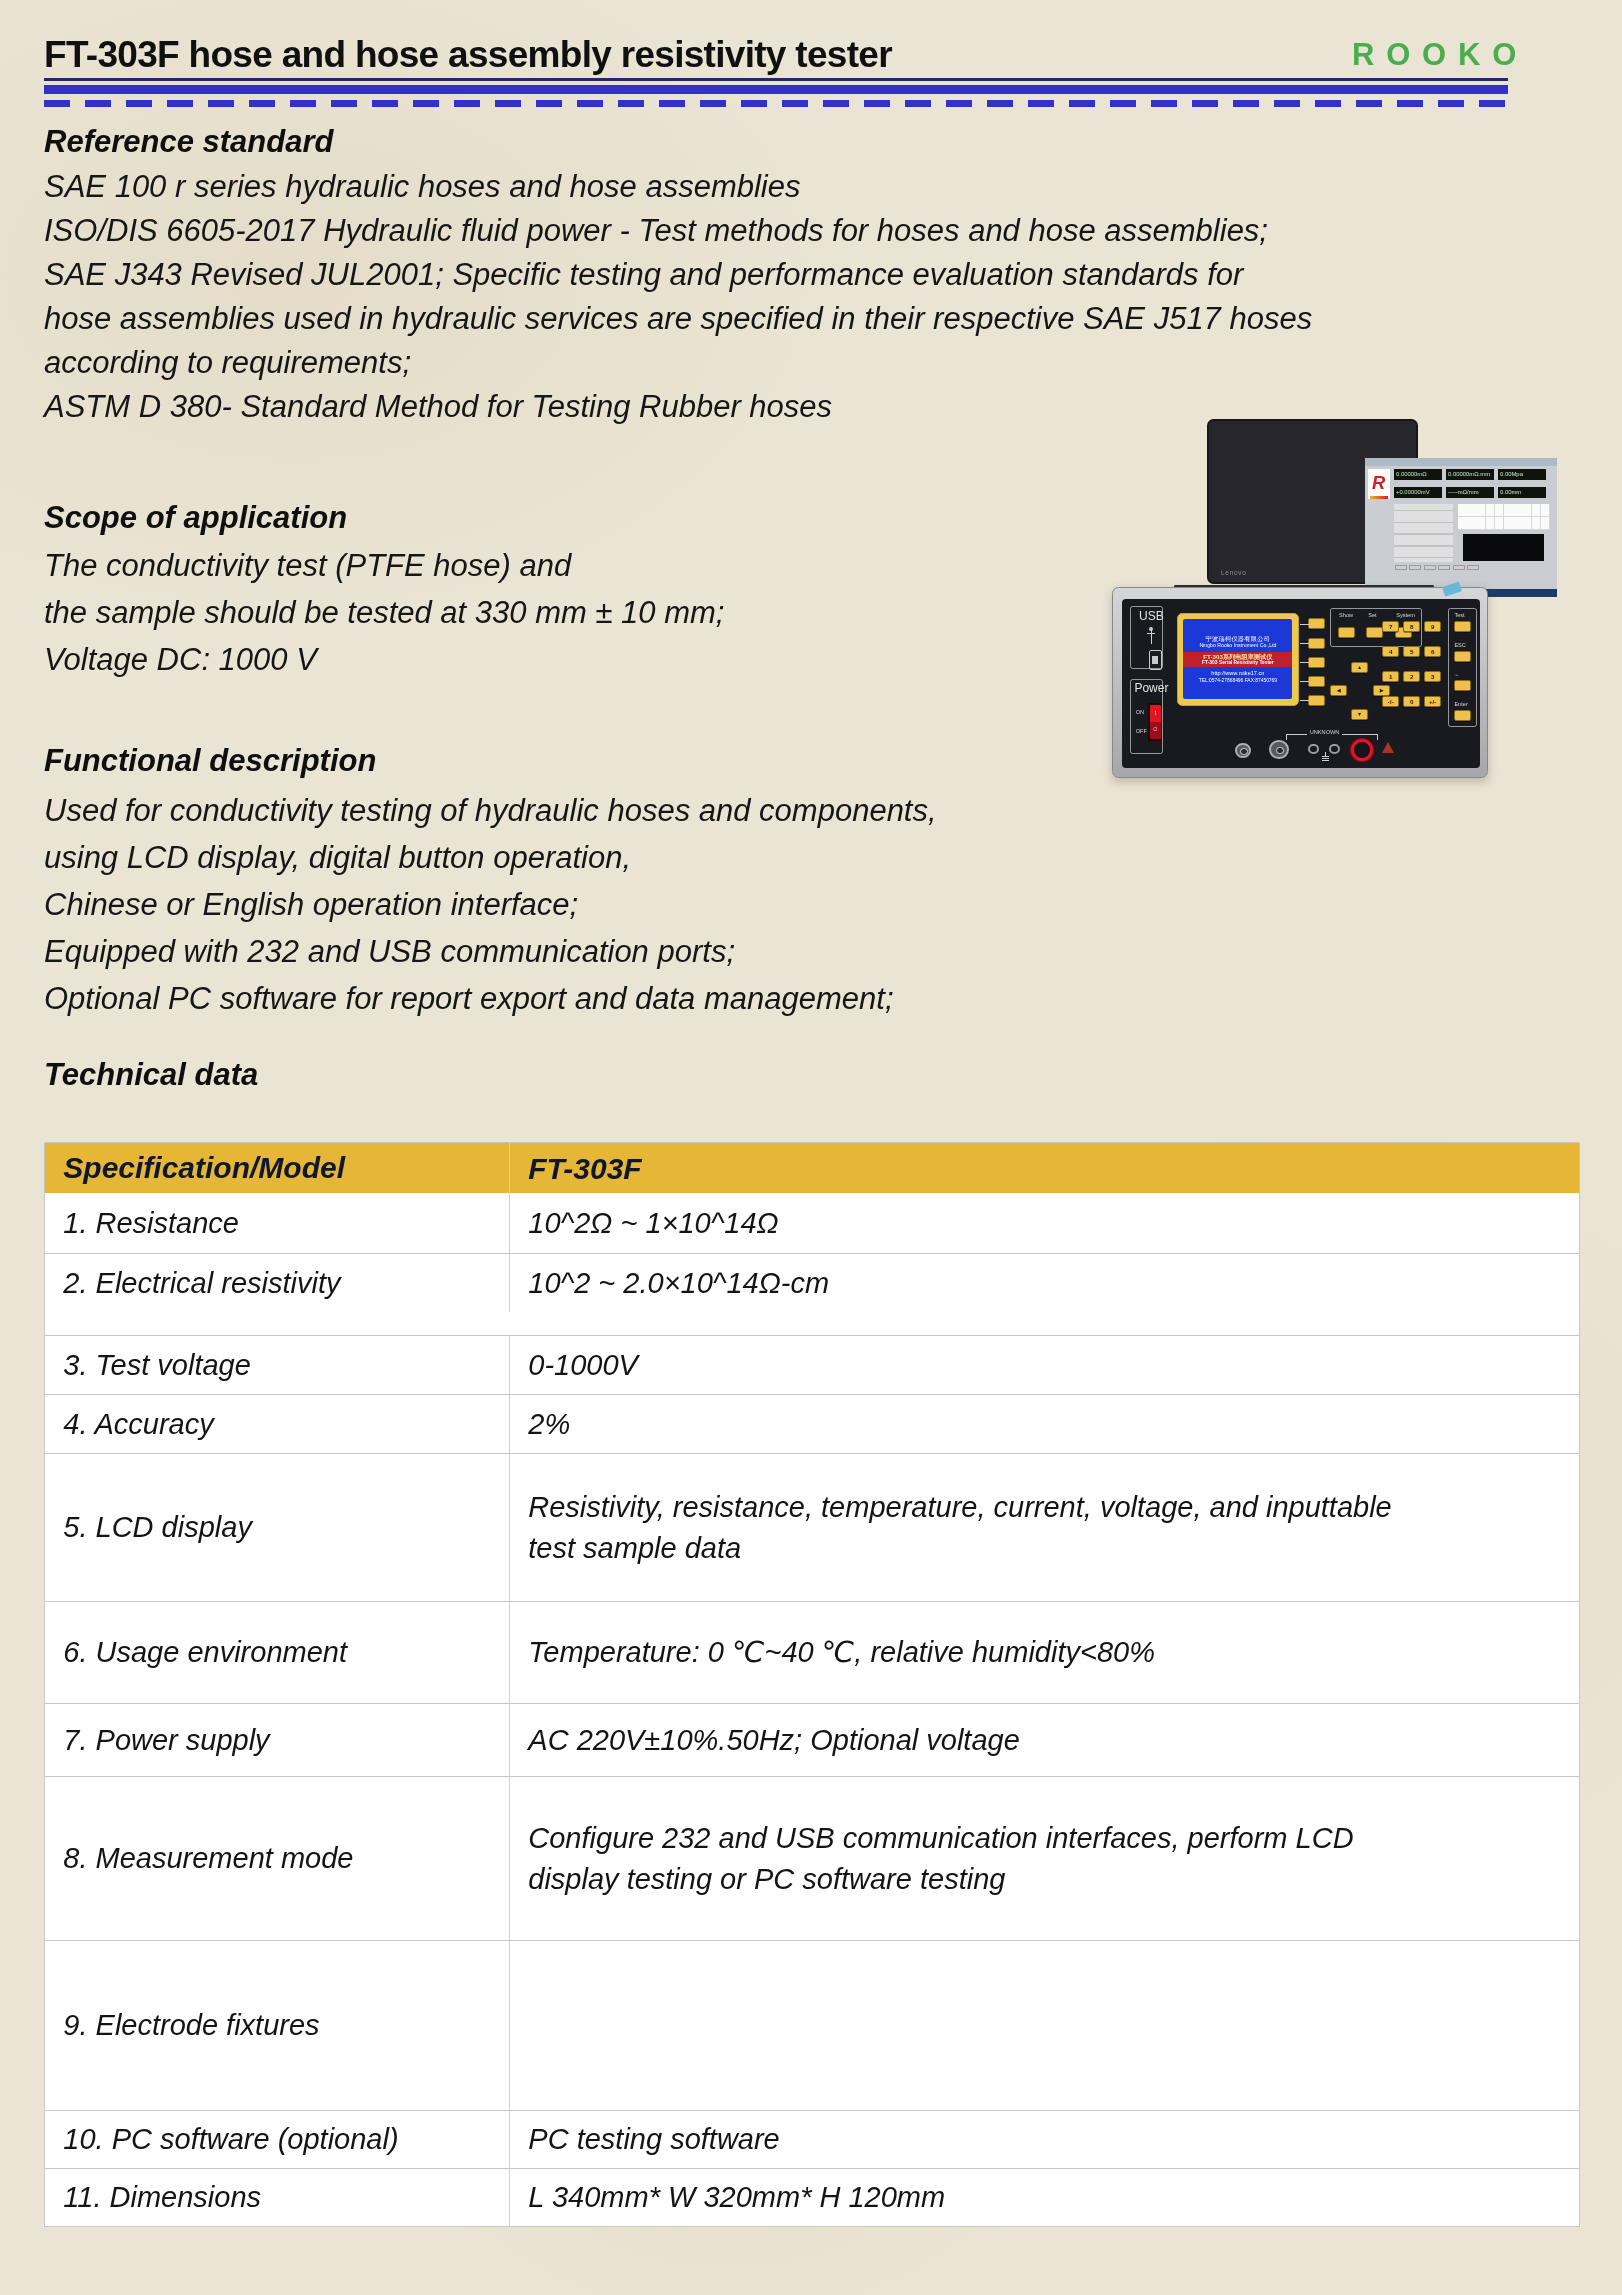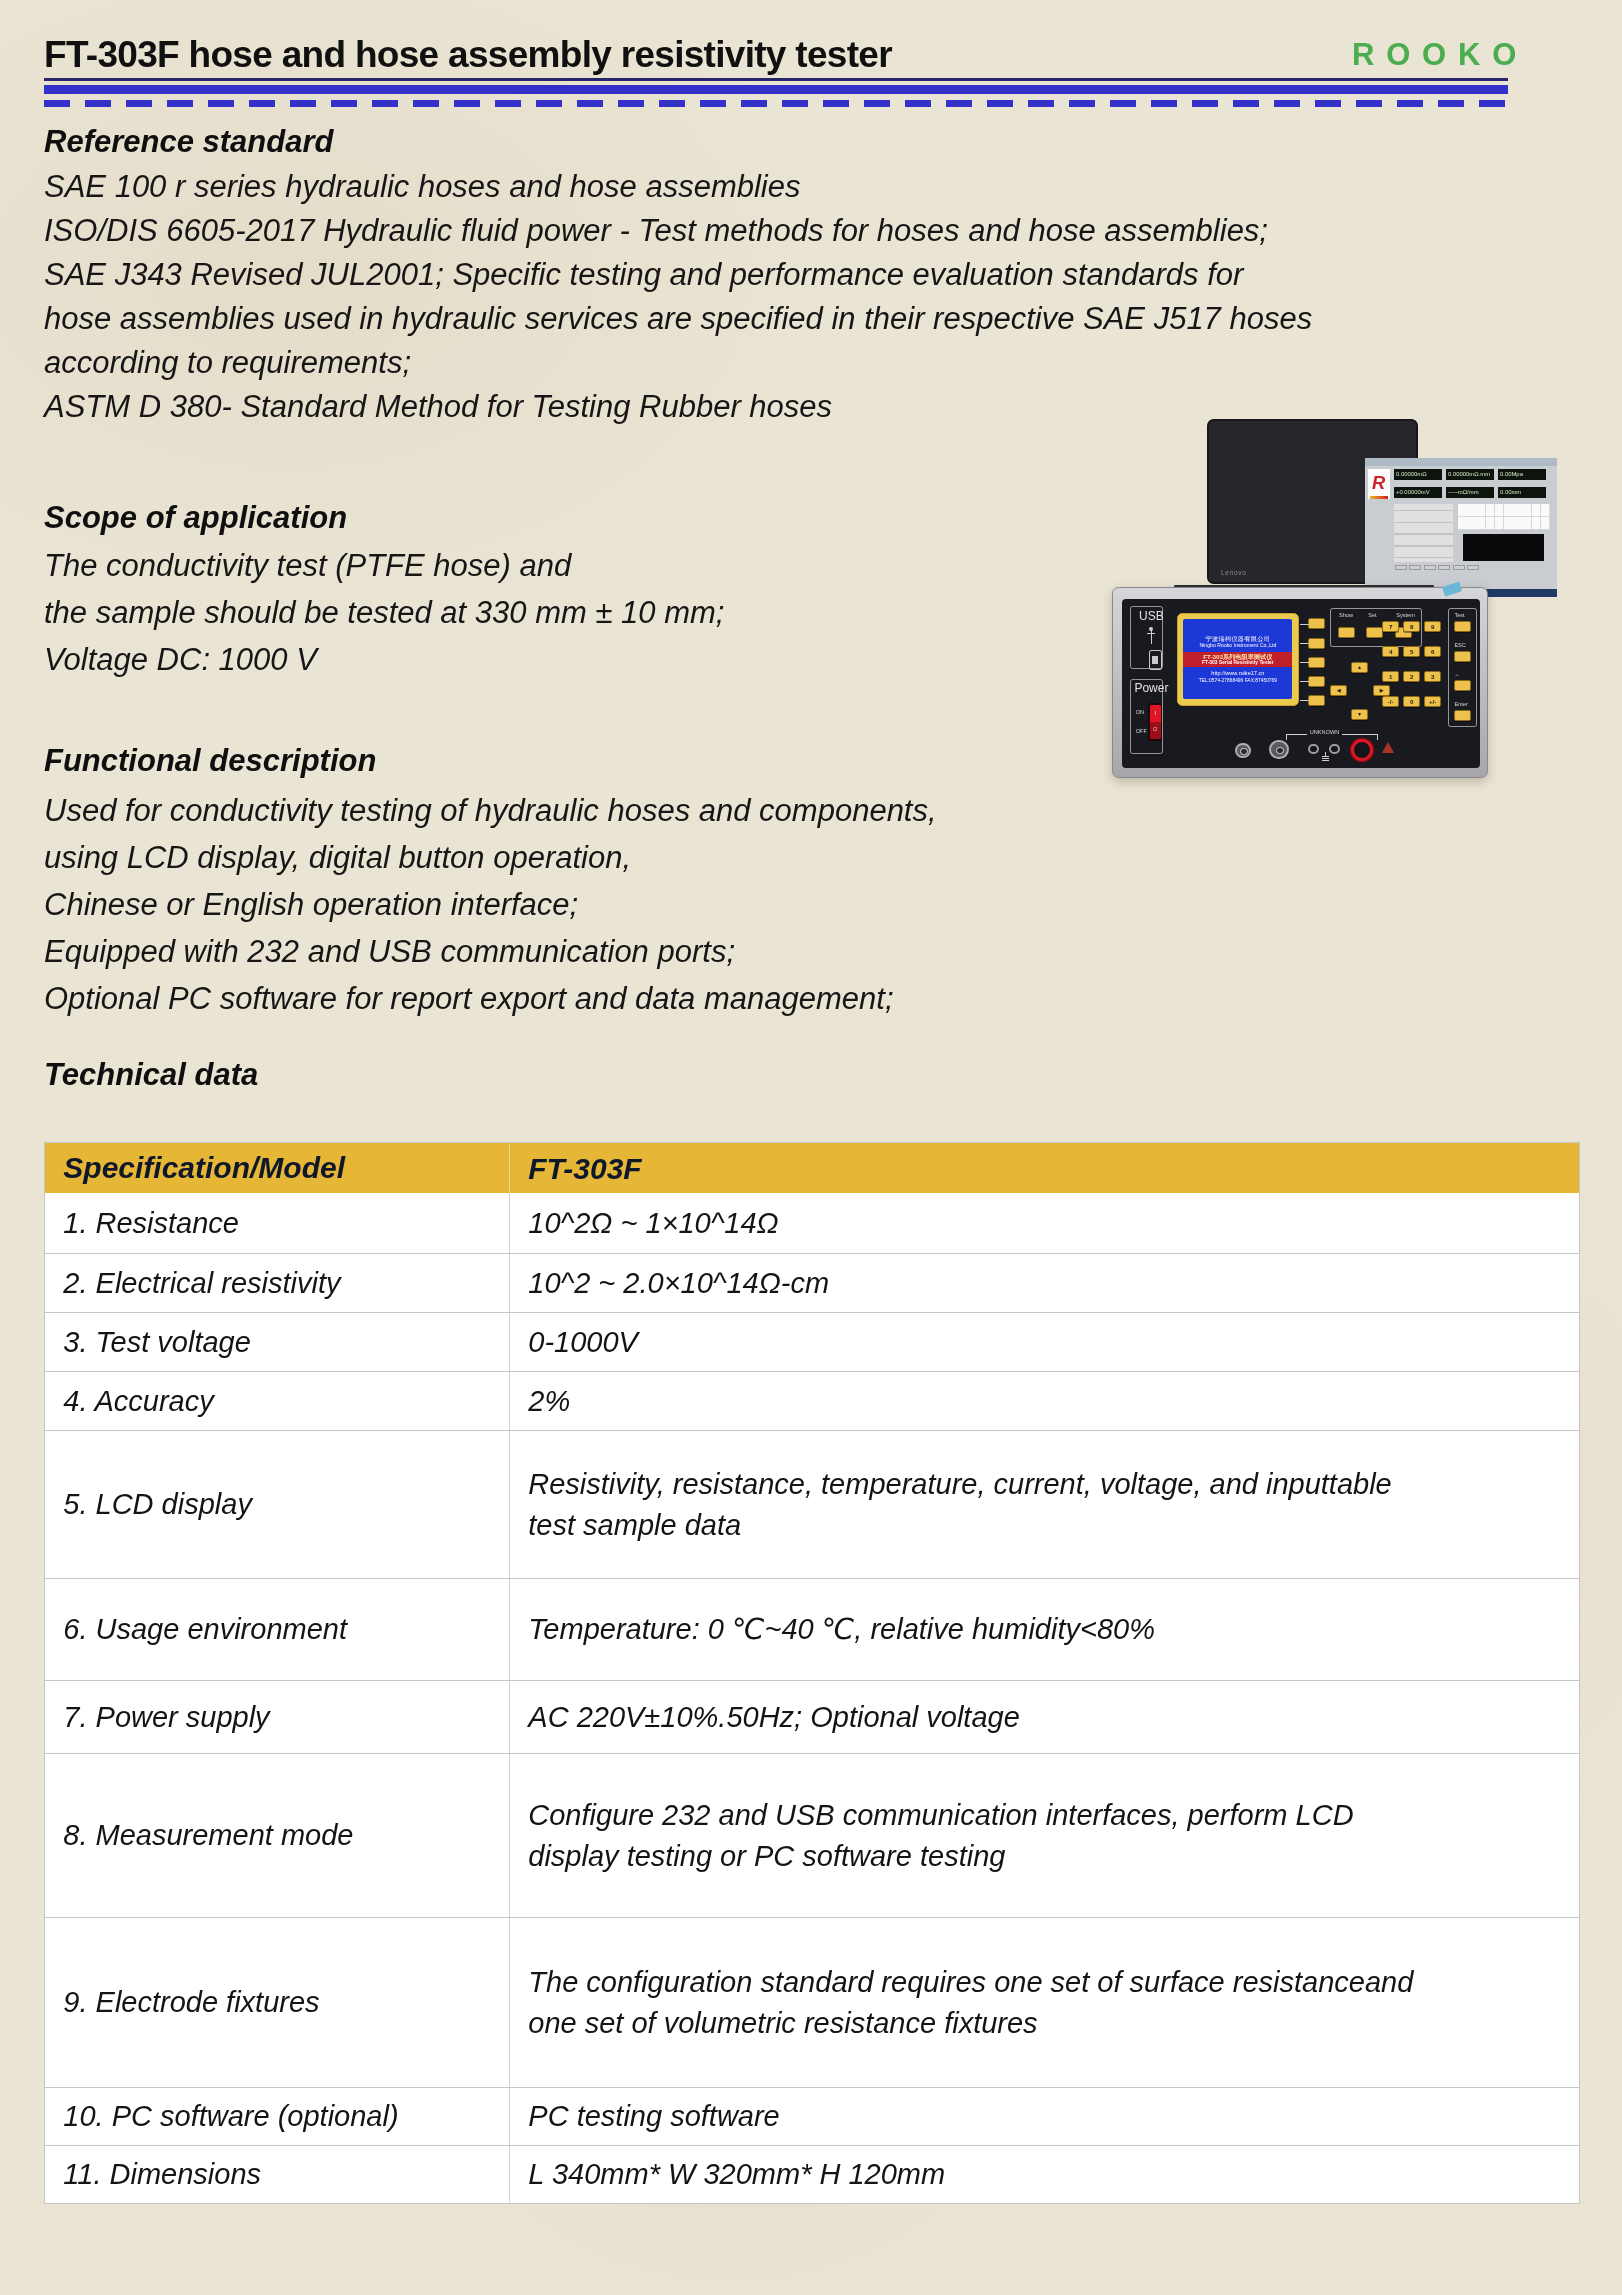--- a/index.html
+++ b/index.html
@@ -188,21 +188,21 @@
   </div>
   <div id="spec-rows">
       <div class="spec-row" style="height: 60px;">
         <div class="cell cell-spec">1. Resistance</div>
         <div class="cell cell-val">10^2Ω ~ 1×10^14Ω</div>
       </div>
       <div class="spec-row" style="height: 59px;">
         <div class="cell cell-spec">2. Electrical resistivity</div>
         <div class="cell cell-val">10^2 ~  2.0×10^14Ω-cm</div>
       </div>
-      <div class="spec-row" style="height: 59px;">
+      <div class="spec-row" style="height: 59px; margin-top: 23px;">
         <div class="cell cell-spec">3. Test voltage</div>
         <div class="cell cell-val">0-1000V</div>
       </div>
       <div class="spec-row" style="height: 59px;">
         <div class="cell cell-spec">4. Accuracy</div>
         <div class="cell cell-val">2%</div>
       </div>
       <div class="spec-row" style="height: 148px;">
         <div class="cell cell-spec">5. LCD display</div>
         <div class="cell cell-val">Resistivity, resistance, temperature, current, voltage, and inputtable
@@ -216,22 +216,20 @@
         <div class="cell cell-spec">7. Power supply</div>
         <div class="cell cell-val">AC 220V±10%.50Hz; Optional voltage</div>
       </div>
       <div class="spec-row" style="height: 164px;">
         <div class="cell cell-spec">8. Measurement mode</div>
         <div class="cell cell-val">Configure 232 and USB communication interfaces, perform LCD
 display testing or PC software testing</div>
       </div>
       <div class="spec-row" style="height: 170px;">
         <div class="cell cell-spec">9. Electrode fixtures</div>
-        <div class="cell cell-val">The configuration standard requires one set of surface resistanceand
-one set of volumetric resistance fixtures</div>
       </div>
       <div class="spec-row" style="height: 58px;">
         <div class="cell cell-spec">10. PC software (optional)</div>
         <div class="cell cell-val">PC testing software</div>
       </div>
       <div class="spec-row" style="height: 58px;">
         <div class="cell cell-spec">11. Dimensions</div>
         <div class="cell cell-val">L 340mm* W 320mm* H 120mm</div>
       </div>
     </div>

